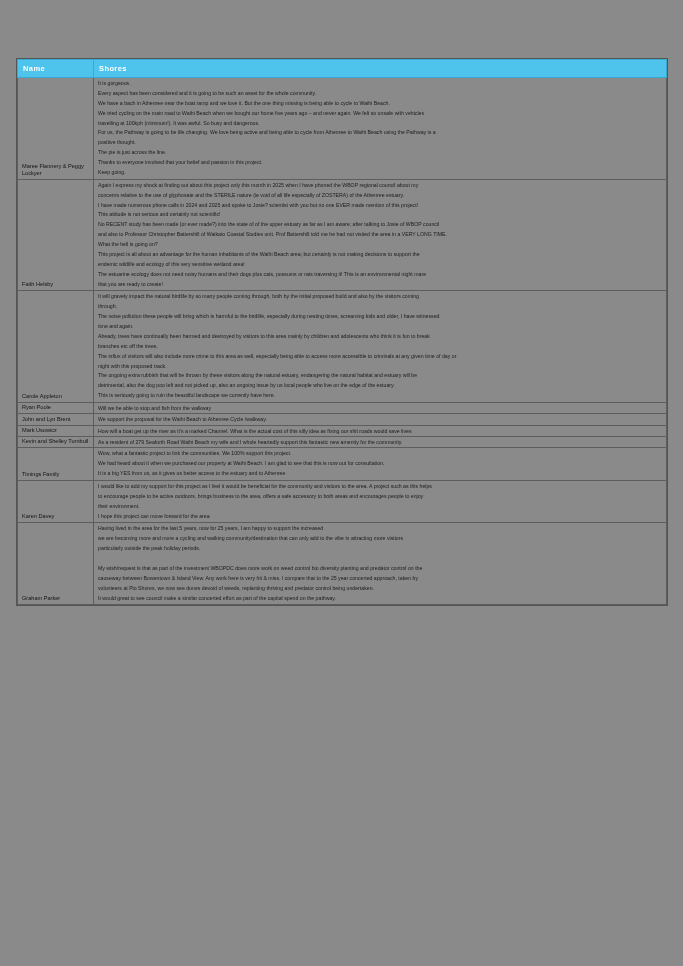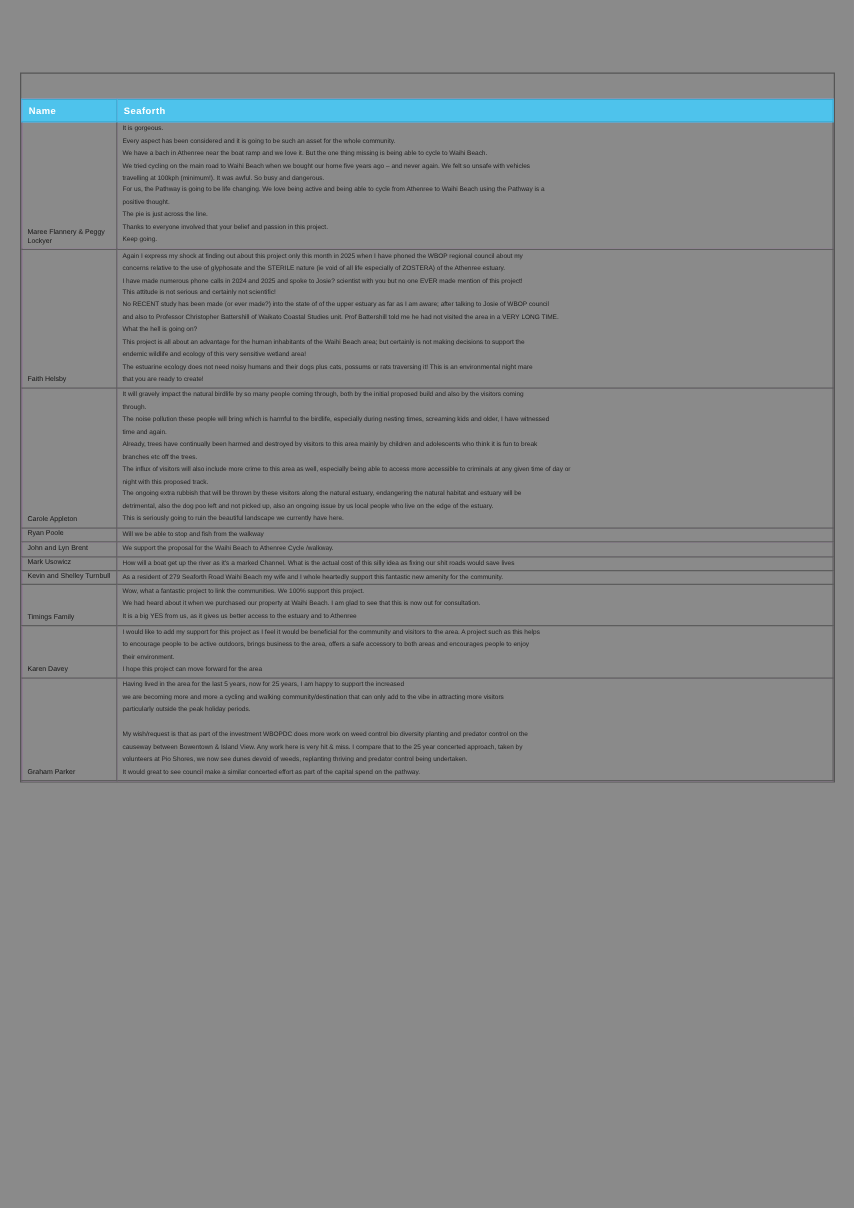--- a/index.html
+++ b/index.html
@@ -23,22 +23,21 @@
     left: 16px;
     top: 58px;
     width: 652px;
     border: 1px solid #555;
     box-sizing: border-box;
   }
   table.comments {
     width: 100%;
     border-collapse: collapse;
     table-layout: fixed;
-    background: #f0abfc;
-    margin-top: 20px;
+    background: #14532d;
   }
   table.comments col.c-name { width: 76px; }
   table.comments col.c-comment { width: auto; }
 
   thead th {
     background: #4ec3ec;
     color: #ffffff;
     text-align: left;
     font-size: 7.5px;
     font-weight: bold;
@@ -81,21 +80,21 @@
 <div id="page">
   <div class="table-wrap">
     <table class="comments">
       <colgroup>
         <col class="c-name">
         <col class="c-comment">
       </colgroup>
       <thead>
         <tr>
           <th>Name</th>
-          <th>Seaforth</th>
+          <th>Shores</th>
         </tr>
       </thead>
       <tbody id="tbody">
           <tr>
             <td class="name">Maree Flannery &amp; Peggy Lockyer</td>
             <td class="comment">
               <p>It is gorgeous.</p>
               <p>Every aspect has been considered and it is going to be such an asset for the whole community.</p>
               <p>We have a bach in Athenree near the boat ramp and we love it. But the one thing missing is being able to cycle to Waihi Beach.</p>
               <p>We tried cycling on the main road to Waihi Beach when we bought our home five years ago – and never again. We felt so unsafe with vehicles</p>

